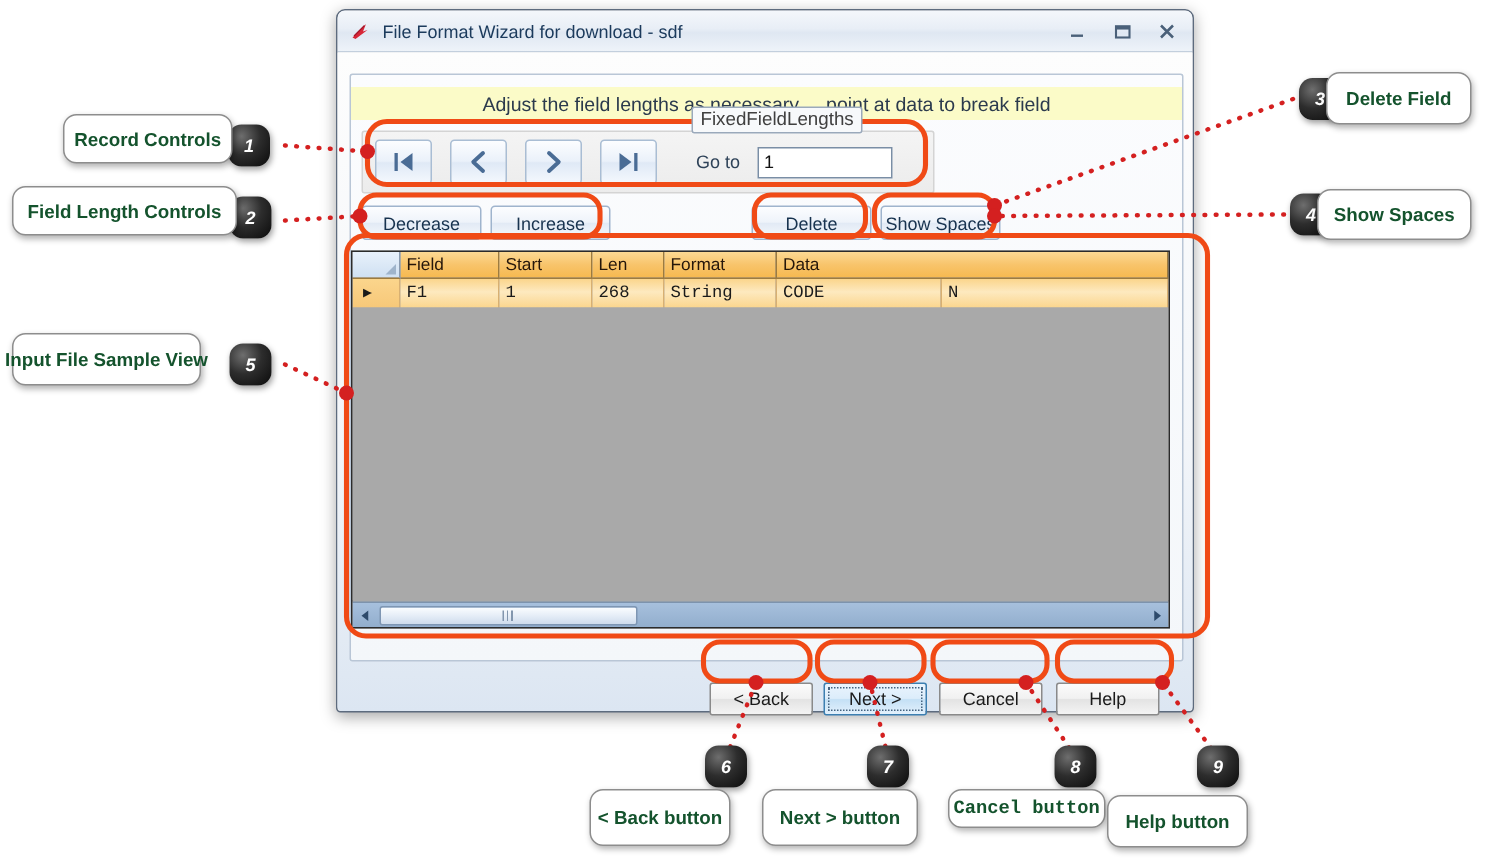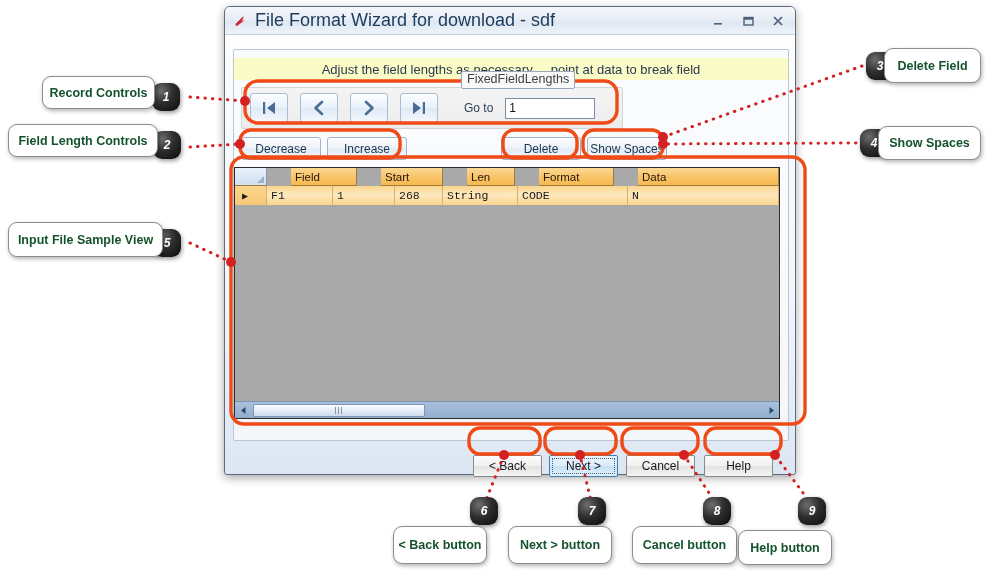--- a/index.html
+++ b/index.html
@@ -39,21 +39,21 @@
     box-sizing: border-box;
     position: relative;
   }
   #title-icon {
     width: 14px; height: 14px;
     margin-right: 8px;
     position: relative;
     flex: 0 0 auto;
   }
   #title-text {
-    font-size: 18px;
+    font-size: 12px;
     color: #1b3a5c;
     white-space: nowrap;
     flex: 1 1 auto;
   }
   .wbtn {
     width: 30px; height: 20px;
     display: flex; align-items: center; justify-content: center;
     color: #4a6079;
     font-size: 12px;
     flex: 0 0 auto;
@@ -164,21 +164,20 @@
     width: 546px; height: 252px;
     border: 1px solid #2b2b2b;
     background: #a9a9a9;
     box-sizing: border-box;
     overflow: hidden;
   }
   #grid-head {
     display: flex;
     height: 18px;
     box-sizing: border-box;
-    gap: 24px;
   }
   .hcell {
     border-right: 1px solid #9c7b3f;
     border-bottom: 1px solid #9c7b3f;
     background: linear-gradient(to bottom,#fcd993 0%, #f8c46b 50%, #f6b950 100%);
     font-size: 11.5px;
     color: #25160a;
     display: flex; align-items: center;
     padding-left: 4px;
     box-sizing: border-box;
@@ -479,26 +478,26 @@
   <div class="badge" style="left:153px; top:131px;">2</div>
   <div class="callout" style="left:8px; top:124px; width:150px; height:33px;">Field Length Controls</div>
 
   <div class="badge" style="left:866px; top:52px;">3</div>
   <div class="callout" style="left:884px; top:48px; width:97px; height:35px;">Delete Field</div>
 
   <div class="badge" style="left:860px; top:129px;">4</div>
   <div class="callout" style="left:878px; top:126px; width:103px; height:34px;">Show Spaces</div>
 
   <div class="badge" style="left:153px; top:229px;">5</div>
-  <div class="callout" style="left:8px; top:222px; width:155px; height:35px;">Input File Sample View</div>
+  <div class="callout" style="left:8px; top:222px; width:126px; height:35px;">Input File Sample View</div>
 
   <div class="badge" style="left:470px; top:497px;">6</div>
   <div class="callout" style="left:393px; top:526px; width:94px; height:38px;">&lt; Back button</div>
 
   <div class="badge" style="left:578px; top:497px;">7</div>
   <div class="callout" style="left:508px; top:526px; width:104px; height:38px;">Next &gt; button</div>
 
   <div class="badge" style="left:703px; top:497px;">8</div>
-  <div class="callout" style="left:632px; top:526px; width:105px; height:38px;">Cancel button</div>
+  <div class="callout" style="left:632px; top:526px; width:105px; height:26px;font-family:Liberation Mono, monospace;">Cancel button</div>
 
   <div class="badge" style="left:798px; top:497px;">9</div>
   <div class="callout" style="left:738px; top:530px; width:94px; height:35px;">Help button</div>
 </div>
 
 </body></html>

